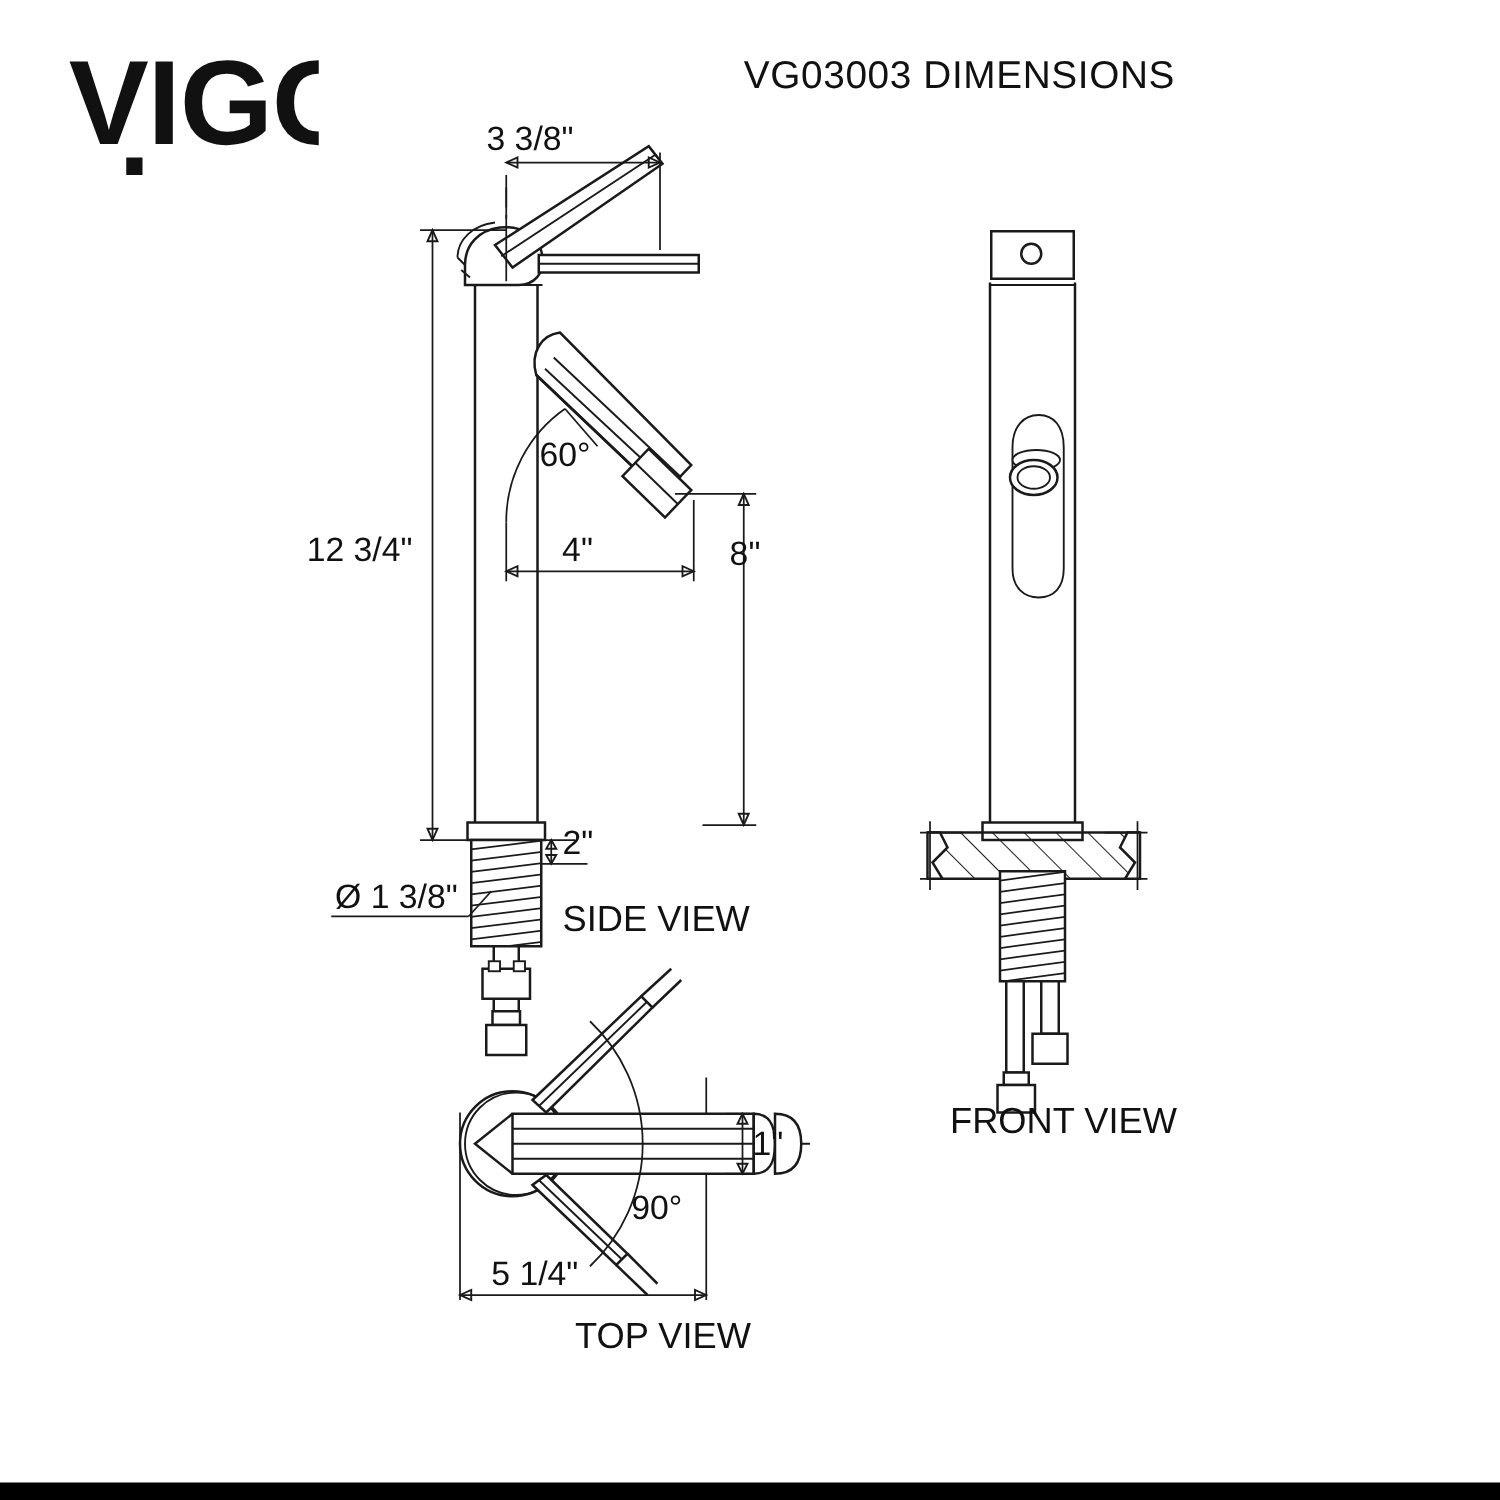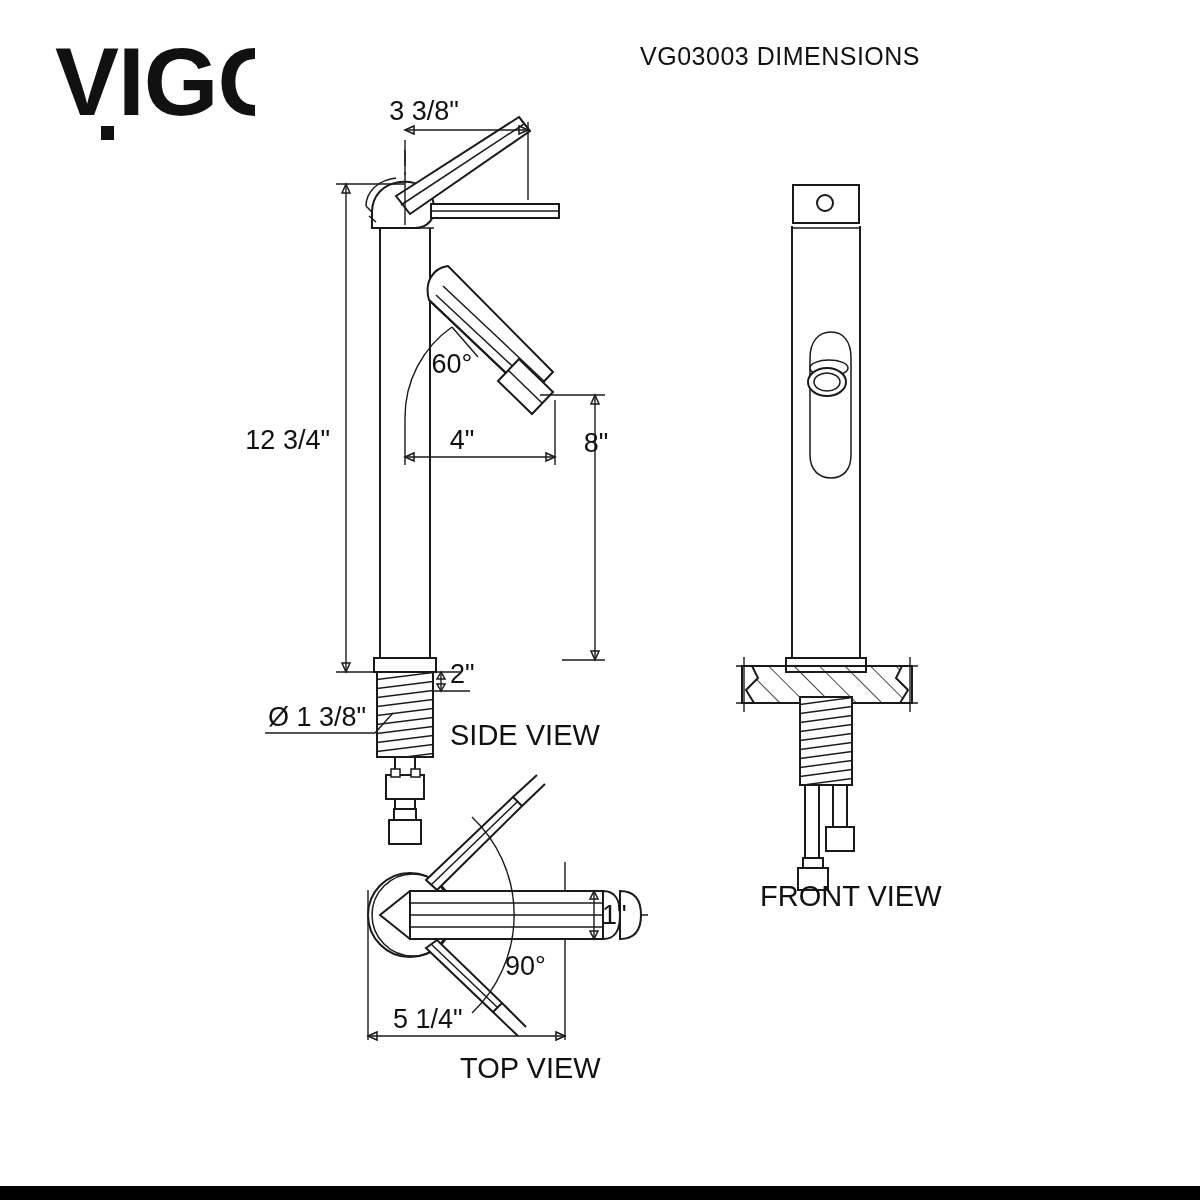--- a/index.html
+++ b/index.html
@@ -22,22 +22,22 @@
   }
   #logo .vigo-text {
     font-family: "Liberation Sans", sans-serif;
     font-weight: bold;
     font-size: 96px;
     letter-spacing: -1px;
     fill: #111111;
   }
   #title {
     position: absolute;
-    right: 64px; top: 42px;
-    font-size: 25px;
+    right: 44px; top: 42px;
+    font-size: 31px;
     color: #111111;
     letter-spacing: 0.5px;
     white-space: nowrap;
   }
   #drawing {
     position: absolute;
     left: 0; top: 0;
     width: 1200px; height: 1200px;
   }
   #bottombar {

